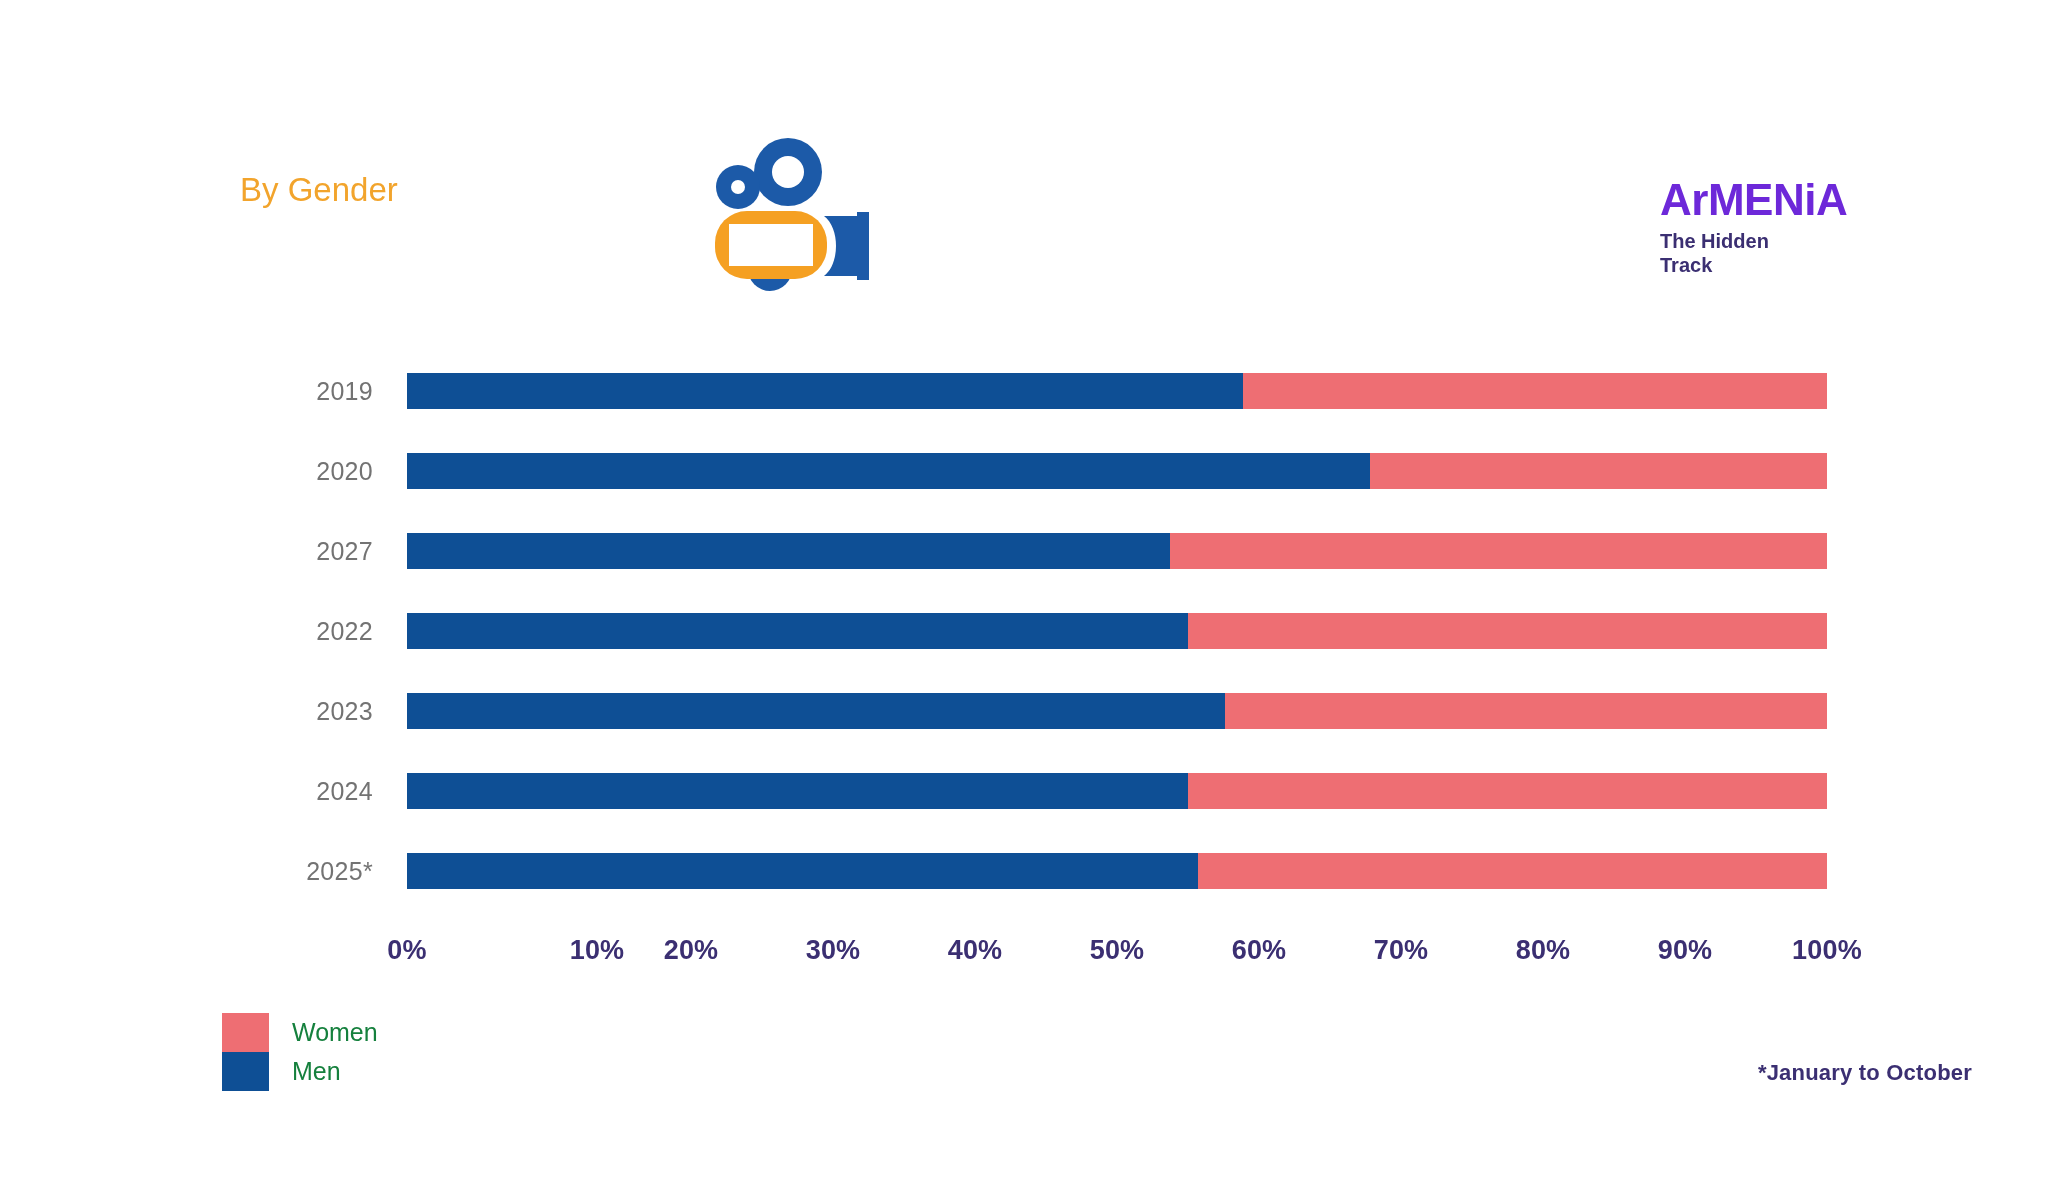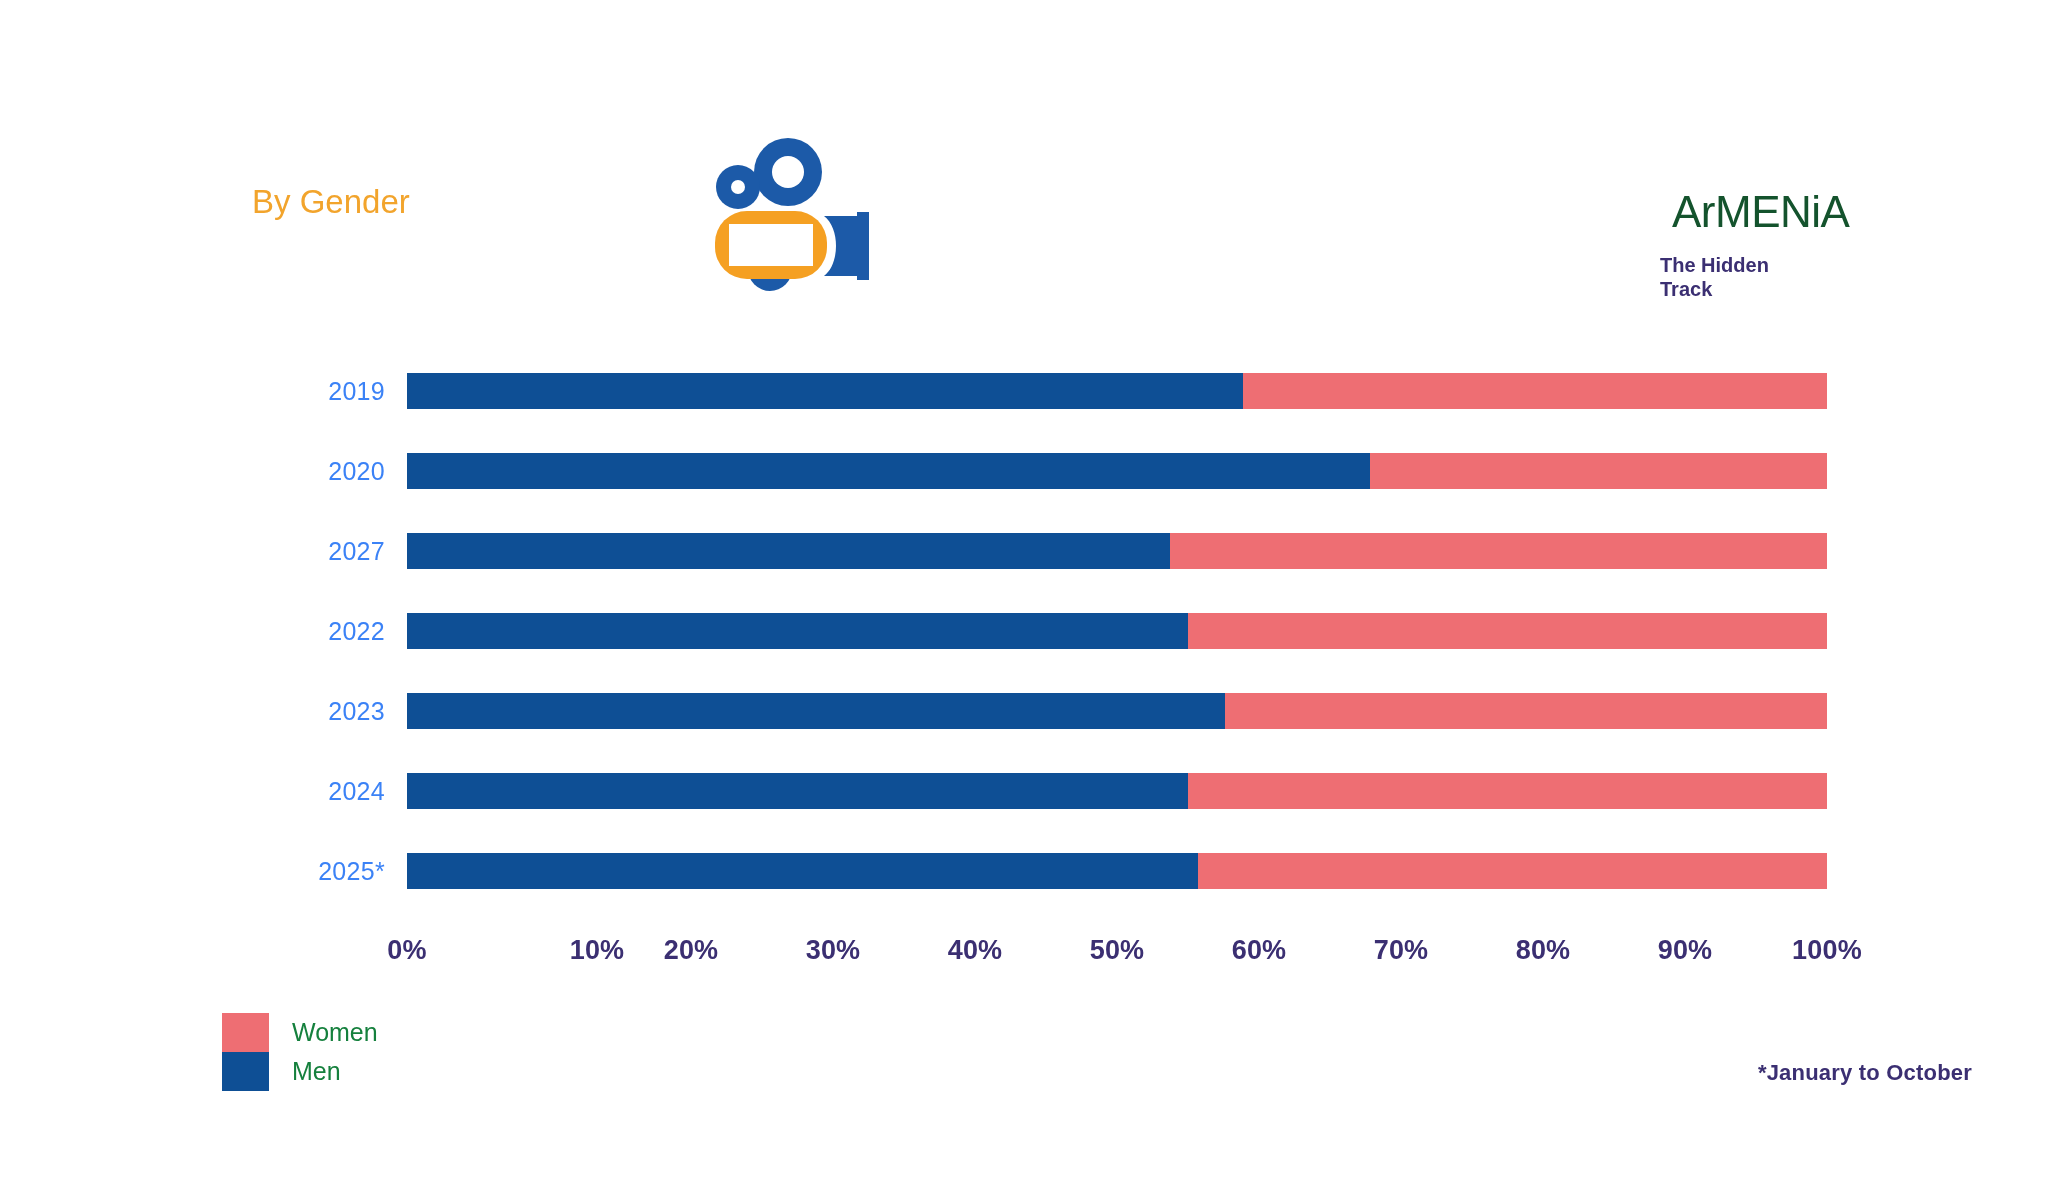--- a/index.html
+++ b/index.html
@@ -34,21 +34,21 @@
     color: #3b2f72;
     letter-spacing: -0.2px;
     line-height: 1.05;
     margin: 0;
     white-space: nowrap;
   }
   #chart-subtitle {
     font-size: 33px;
     font-weight: 400;
     color: #f2a42c;
-    margin: 12px;
+    margin: 0;
     padding-left: 18px;
     padding-top: 16px;
     white-space: nowrap;
   }
 
   
   #camera-logo {
     position: absolute;
     left: 707px;
     top: 134px;
@@ -59,25 +59,25 @@
   
   #brand-block {
     position: absolute;
     right: 78px;
     top: 178px;
     width: 310px;
     text-align: left;
   }
   #brand-armenia {
     font-size: 44px;
-    font-weight: 400;
-    color: #14532d;
+    font-weight: 700;
+    color: #6d28d9;
     letter-spacing: -0.5px;
     line-height: 1;
-    margin: 12px;
+    margin: 0;
     white-space: nowrap;
   }
   #brand-tagline {
     font-size: 20px;
     font-weight: 700;
     color: #3b2f72;
     line-height: 1.18;
     margin: 0;
     padding-top: 8px;
     white-space: pre-line;
@@ -94,25 +94,25 @@
   .bar-row {
     position: absolute;
     left: 0;
     width: 2048px;
     height: 36px;
     display: flex;
     align-items: center;
   }
   .year-label {
     position: absolute;
-    left: 230px;
+    left: 218px;
     width: 155px;
     text-align: right;
     font-size: 25px;
-    color: #3b82f6;
+    color: #737373;
     font-weight: 400;
     letter-spacing: 0.3px;
   }
   .bar-track {
     position: absolute;
     left: 407px;
     width: 1420px;
     height: 36px;
     display: flex;
     overflow: hidden;

